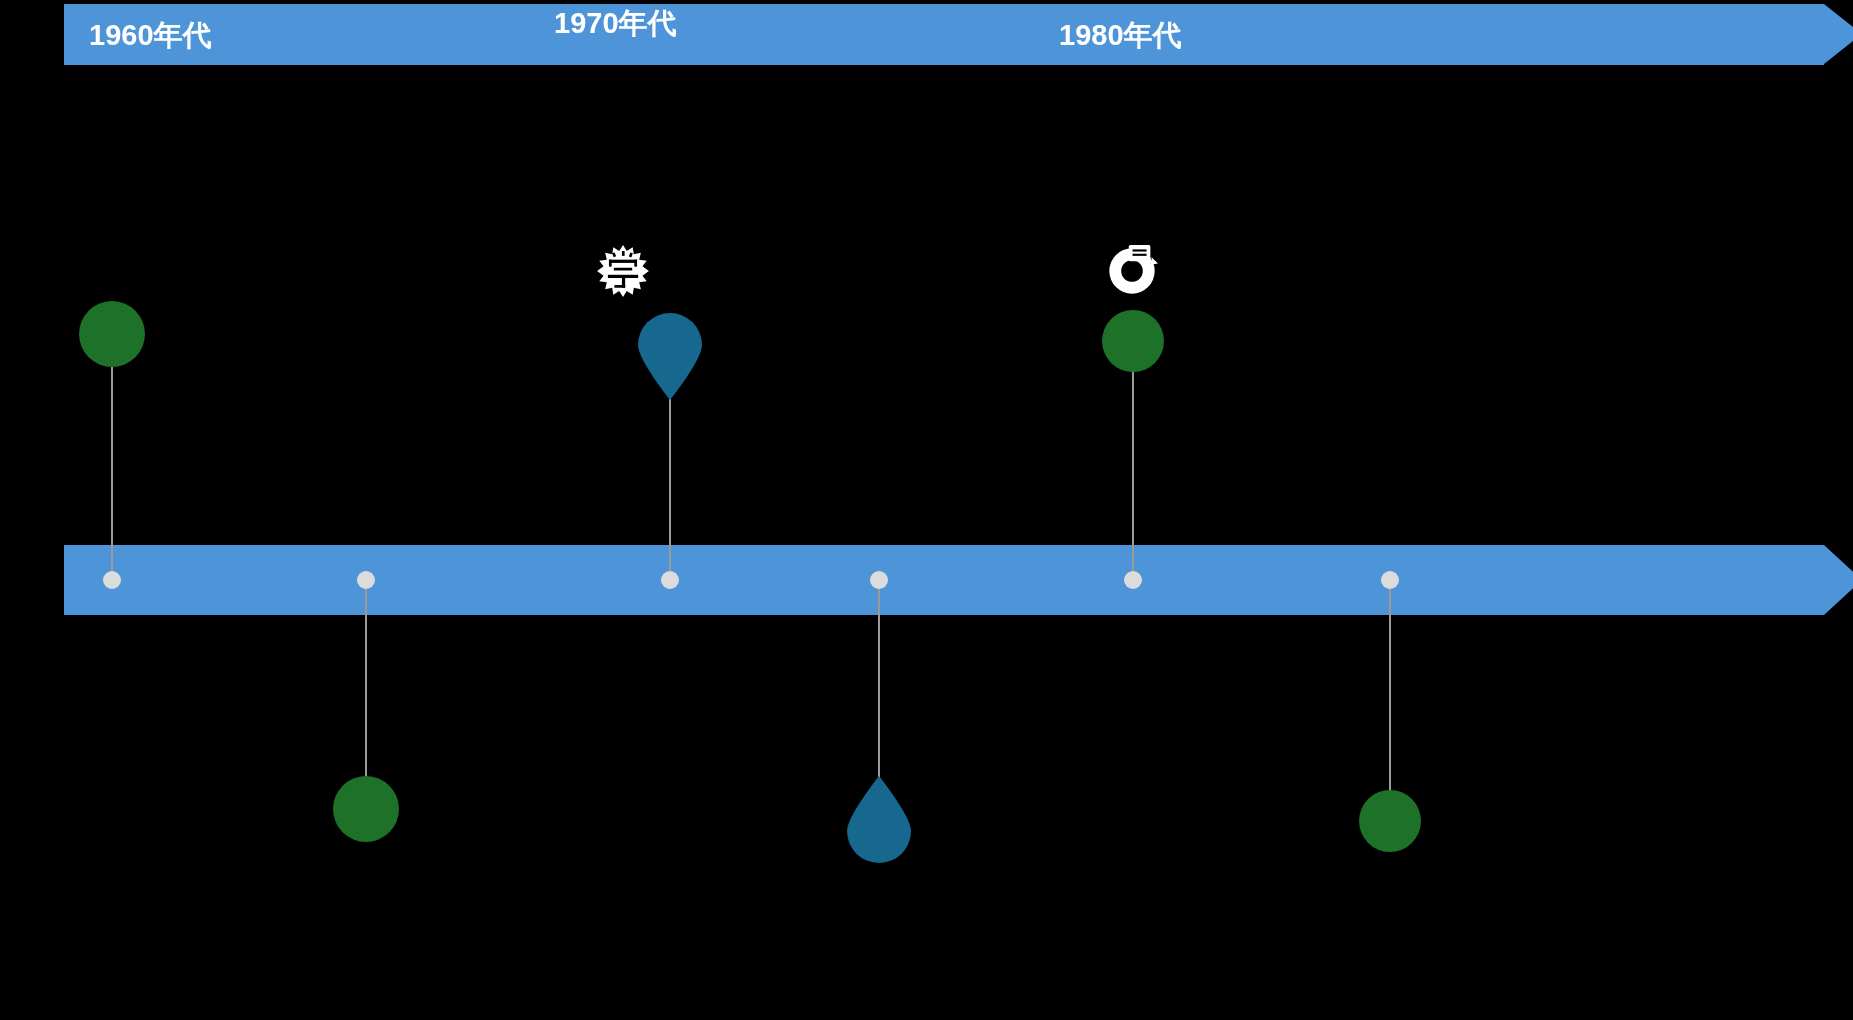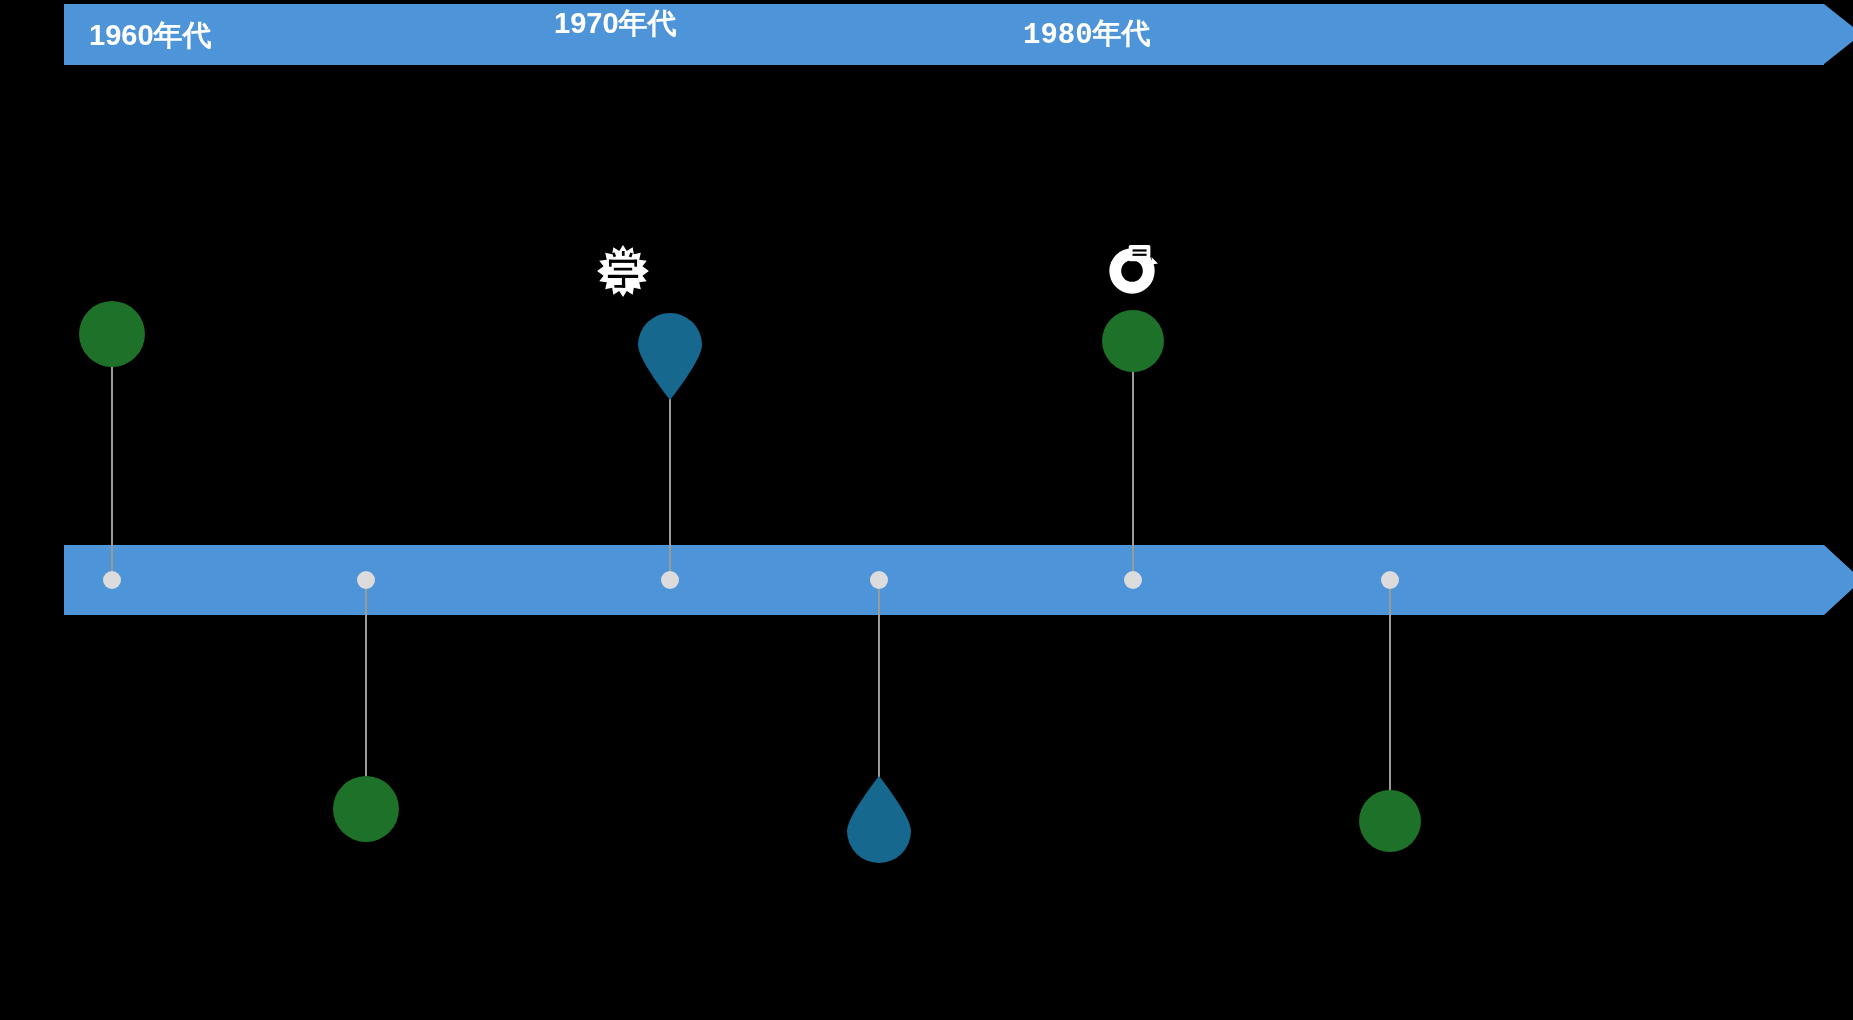--- a/index.html
+++ b/index.html
@@ -93,21 +93,21 @@
 </head>
 <body>
 
 <div id="stage">
 
   <div class="arrow-bar" style="left:55px; top:4px; width:1760px; height:61px;"></div>
   <div class="arrow-head" style="left:1815px; top:4px; border-width:30.5px 0 30.5px 38px;"></div>
 
   <div class="era-label" style="left:80px; top:21px;">1960年代</div>
   <div class="era-label" style="left:545px; top:9px;">1970年代</div>
-  <div class="era-label" style="left:1014px; top:21px;font-family:Liberation Mono, monospace;">1980年代</div>
+  <div class="era-label" style="left:1050px; top:21px;">1980年代</div>
 
   <div class="arrow-bar" style="left:55px; top:545px; width:1760px; height:70px;"></div>
   <div class="arrow-head" style="left:1815px; top:545px; border-width:35px 0 35px 38px;"></div>
 
   <div class="stem" style="left:102px; top:348px; height:232px;"></div>
 
   <div class="stem" style="left:356px; top:580px; height:240px;"></div>
 
   <div class="stem" style="left:660px; top:392px; height:188px;"></div>
 

